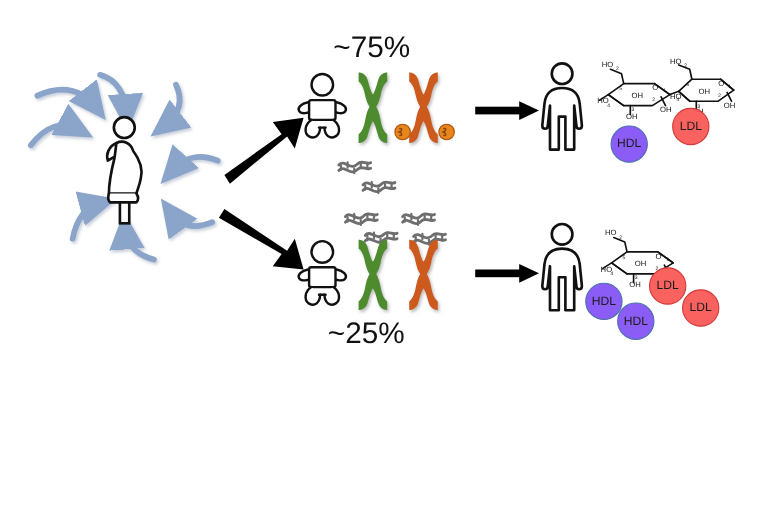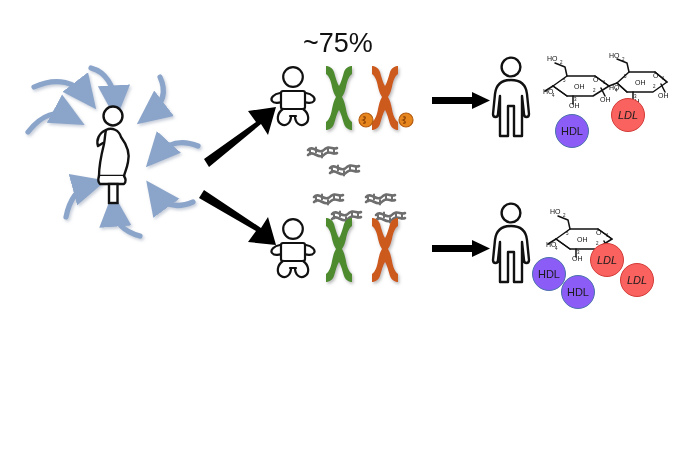--- a/index.html
+++ b/index.html
@@ -30,21 +30,21 @@
   .hdl{
     background:#8b5cf6;
     border:1.6px solid #4a72ab;
     color:#1b1b1b;
     width:34px;height:34px;
   }
   .ldl{
     background:#f9625f;
     border:1.6px solid #d23b37;
     color:#1b1b1b;
-    width:34px;height:34px;font-style:italic;
+    width:34px;height:34px;
   }
   svg{display:block;overflow:visible;}
   .sugartxt{font-family:"Liberation Sans", sans-serif;fill:#111;}
 </style>
 </head>
 <body>
 
 <div class="stage">
 
   <div class="abs" style="left:0px;top:20px;width:230px;height:280px;">
@@ -320,20 +320,21 @@
                  L76,10 C73,12 71,17 70,23 C69,27 68,30 66,33
                  C68,36 69,40 70,45 C71,51 73,56 76,58 L76,66
                  C76,66 70,66 68,60 C66.5,55 65,49 63,46
                  C61,49 59.5,55 58,60 C56,66 50,66 50,66 L50,58
                  C53,56 55,51 56,45 C57,40 58,36 60,33
                  C58,30 57,27 56,23 C55,17 53,12 50,10 Z" fill="#cc5a1c"></path>
       </g>
     </svg>
   </div>
 
+  <div class="abs pct" style="left:298px;top:288px;">~25%</div>
 
   <div class="abs" style="left:432px;top:236px;width:62px;height:26px;">
     <svg width="62" height="26" viewBox="0 0 62 26">
       <g fill="#000000">
         <rect x="0" y="9" width="42" height="7"></rect>
         <path d="M40,4 L58,12.5 L40,21 Z"></path>
       </g>
     </svg>
   </div>
 

